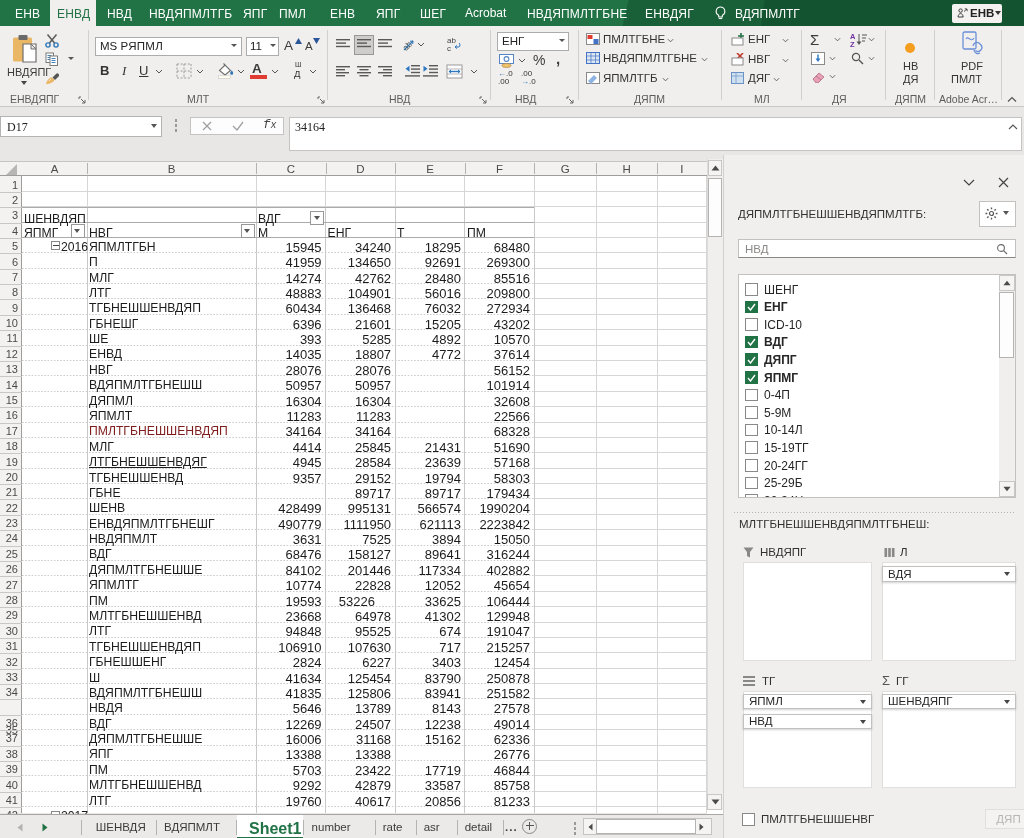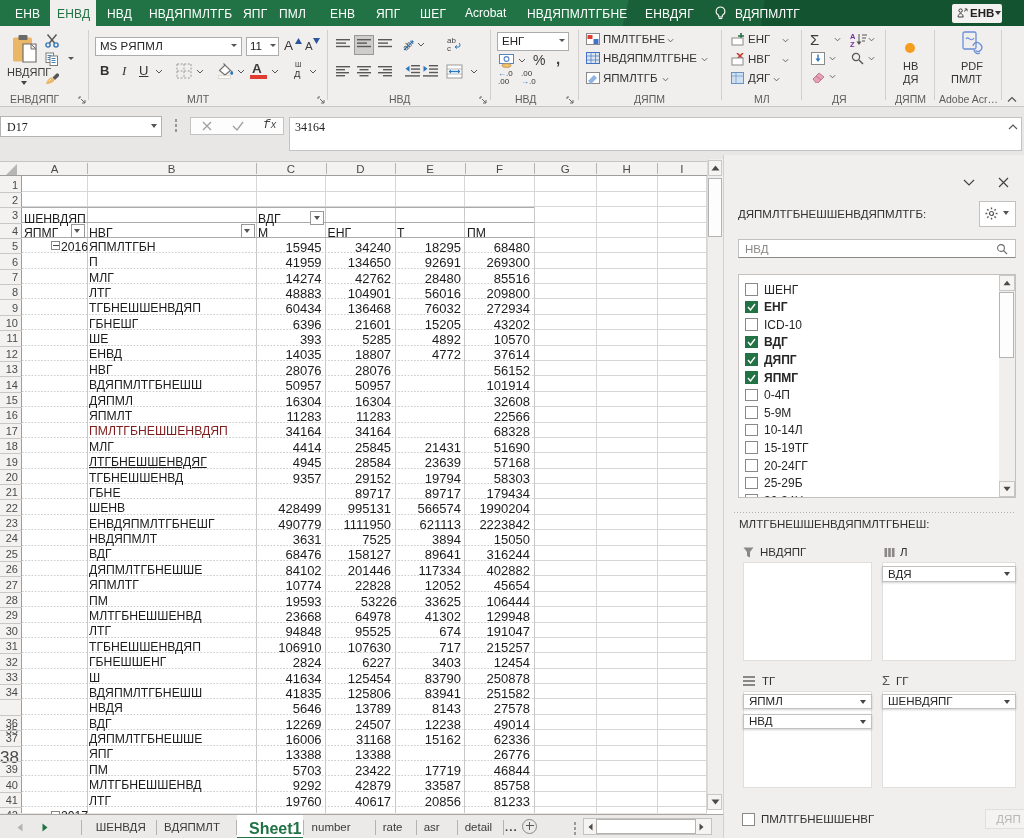--- a/index.html
+++ b/index.html
@@ -445,21 +445,21 @@
 <div class="ab" style="left:0;top:515.9200000000001px;width:18px;text-align:right;font-size:11px;color:#4a4a4a">33</div>
 <div class="hline" style="left:0;top:529.105px;width:22px;background:#c9c7c5"></div>
 <div class="ab" style="left:0;top:531.3050000000001px;width:18px;text-align:right;font-size:11px;color:#4a4a4a">34</div>
 <div class="hline" style="left:0;top:544.49px;width:22px;background:#c9c7c5"></div>
 <div class="ab" style="left:0;top:569px;width:18px;text-align:right;font-size:11px;color:#4a4a4a">35</div>
 <div class="hline" style="left:0;top:559.875px;width:22px;background:#c9c7c5"></div>
 <div class="ab" style="left:0;top:562.075px;width:18px;text-align:right;font-size:11px;color:#4a4a4a">36</div>
 <div class="hline" style="left:0;top:575.26px;width:22px;background:#c9c7c5"></div>
 <div class="ab" style="left:0;top:577.46px;width:18px;text-align:right;font-size:11px;color:#4a4a4a">37</div>
 <div class="hline" style="left:0;top:590.645px;width:22px;background:#c9c7c5"></div>
-<div class="ab" style="left:0;top:592.845px;width:18px;text-align:right;font-size:17px;color:#4a4a4a">38</div>
+<div class="ab" style="left:0;top:592.845px;width:18px;text-align:right;font-size:11px;color:#4a4a4a">38</div>
 <div class="hline" style="left:0;top:606.03px;width:22px;background:#c9c7c5"></div>
 <div class="ab" style="left:0;top:608.23px;width:18px;text-align:right;font-size:11px;color:#4a4a4a">39</div>
 <div class="hline" style="left:0;top:621.415px;width:22px;background:#c9c7c5"></div>
 <div class="ab" style="left:0;top:623.615px;width:18px;text-align:right;font-size:11px;color:#4a4a4a">40</div>
 <div class="hline" style="left:0;top:636.8px;width:22px;background:#c9c7c5"></div>
 <div class="ab" style="left:0;top:639.0px;width:18px;text-align:right;font-size:11px;color:#4a4a4a">41</div>
 <div class="hline" style="left:0;top:652.185px;width:22px;background:#c9c7c5"></div>
 <div class="ab" style="left:0;top:654.385px;width:18px;text-align:right;font-size:11px;color:#4a4a4a">42</div>
 <div class="hline" style="left:0;top:667.5699999999999px;width:22px;background:#c9c7c5"></div>
 <div class="hline" style="left:22px;top:35.785px;width:684.5px;background:#d6d6d6"></div>
@@ -680,21 +680,21 @@
 <div class="num" style="left:333.1px;top:407.825px;width:58px">201446</div>
 <div class="num" style="left:402.9px;top:407.825px;width:58px">117334</div>
 <div class="num" style="left:472.0px;top:407.825px;width:58px">402882</div>
 <div class="jt" style="left:89px;top:423.21px;font-size:12.2px;color:#1c1c1c;">ЯПМЛТГ</div>
 <div class="num" style="left:263.6px;top:423.21px;width:58px">10774</div>
 <div class="num" style="left:333.1px;top:423.21px;width:58px">22828</div>
 <div class="num" style="left:402.9px;top:423.21px;width:58px">12052</div>
 <div class="num" style="left:472.0px;top:423.21px;width:58px">45654</div>
 <div class="jt" style="left:89px;top:438.59499999999997px;font-size:12.2px;color:#1c1c1c;">ПМ</div>
 <div class="num" style="left:263.6px;top:438.59499999999997px;width:58px">19593</div>
-<div class="num" style="left:339px;top:438.59499999999997px;width:58px">53226</div>
+<div class="num" style="left:317px;top:438.59499999999997px;width:58px">53226</div>
 <div class="num" style="left:402.9px;top:438.59499999999997px;width:58px">33625</div>
 <div class="num" style="left:472.0px;top:438.59499999999997px;width:58px">106444</div>
 <div class="jt" style="left:89px;top:453.97999999999996px;font-size:12.2px;color:#1c1c1c;">МЛТГБНЕШШЕНВД</div>
 <div class="num" style="left:263.6px;top:453.97999999999996px;width:58px">23668</div>
 <div class="num" style="left:333.1px;top:453.97999999999996px;width:58px">64978</div>
 <div class="num" style="left:402.9px;top:453.97999999999996px;width:58px">41302</div>
 <div class="num" style="left:472.0px;top:453.97999999999996px;width:58px">129948</div>
 <div class="jt" style="left:89px;top:469.36500000000007px;font-size:12.2px;color:#1c1c1c;">ЛТГ</div>
 <div class="num" style="left:263.6px;top:469.36500000000007px;width:58px">94848</div>
 <div class="num" style="left:333.1px;top:469.36500000000007px;width:58px">95525</div>

